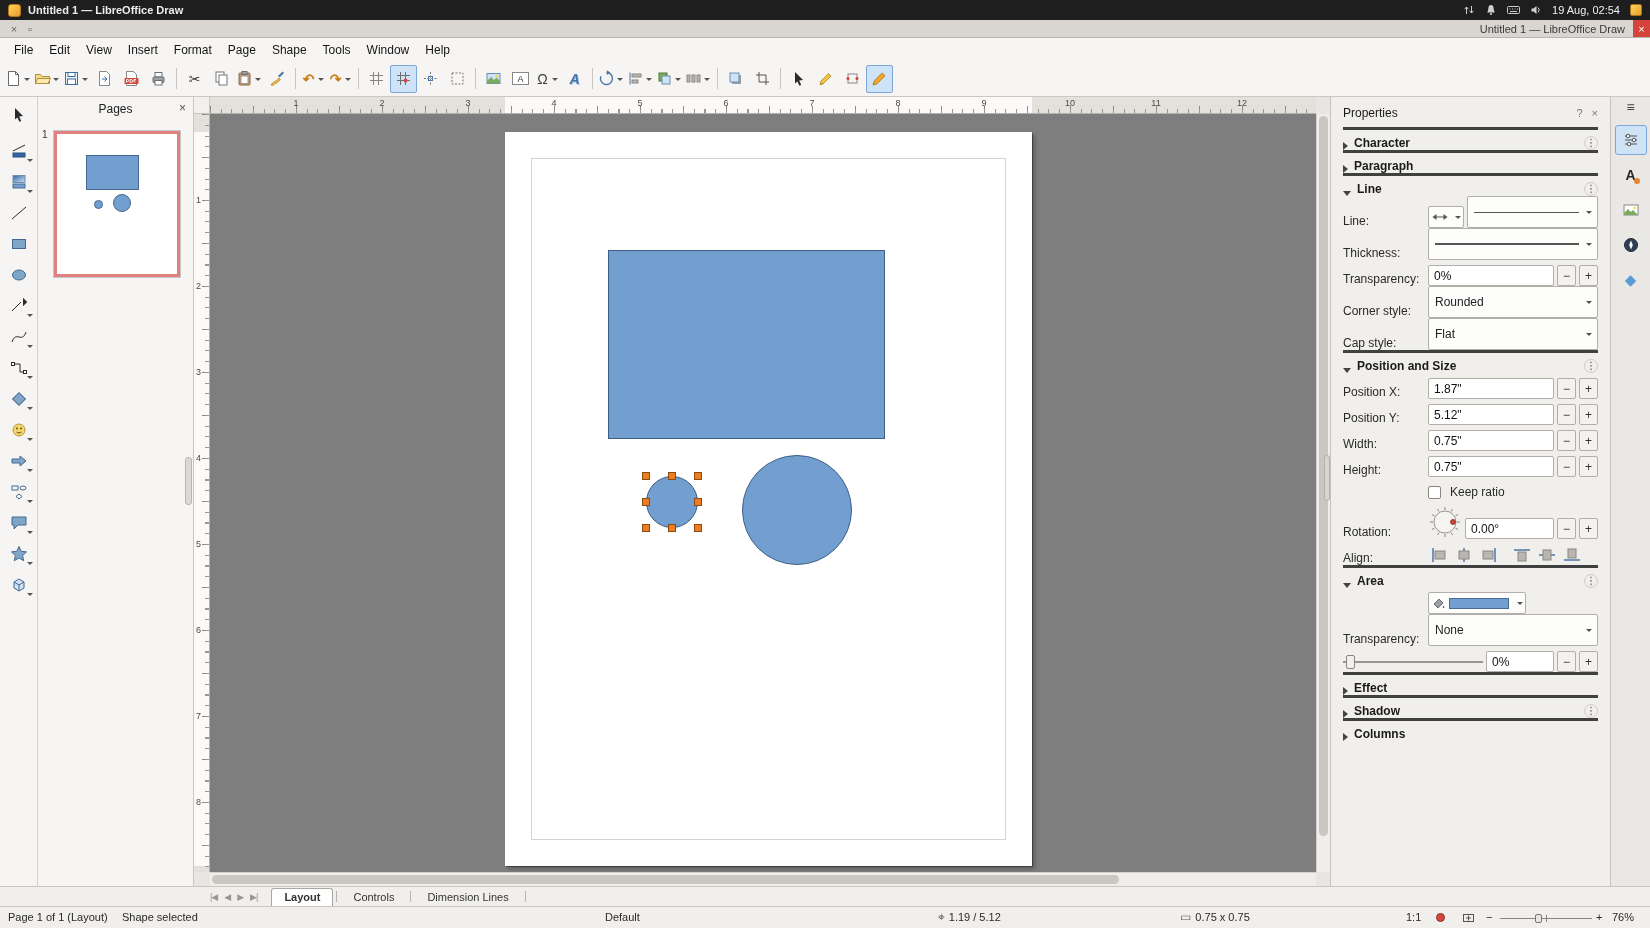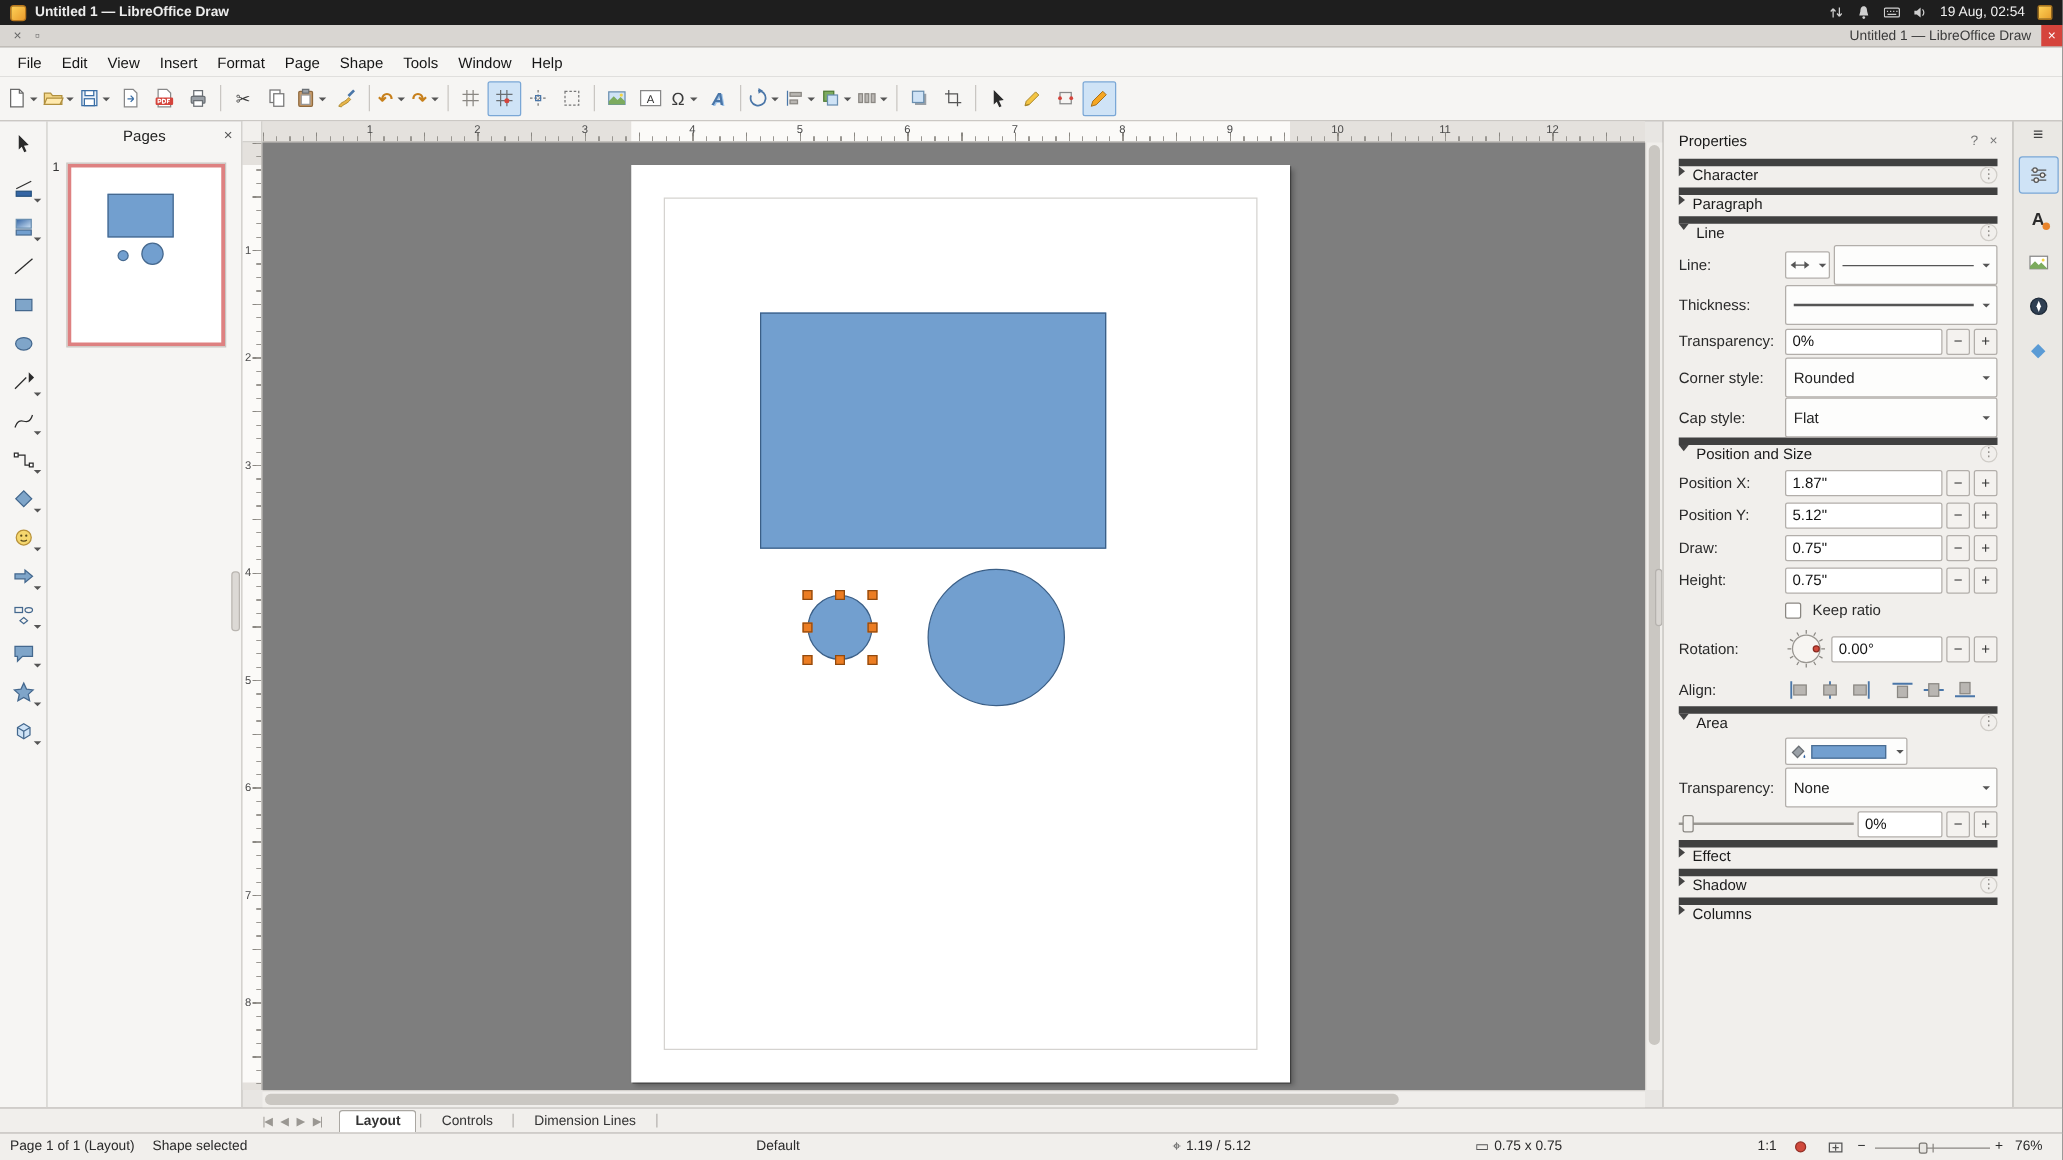--- a/index.html
+++ b/index.html
@@ -79,25 +79,25 @@
 #v-scroll .thumb{position:absolute;left:2px;right:2px;top:2px;height:95%;background:#cac7c2;border-radius:5px}
 #h-scroll{position:absolute;left:16px;right:14px;bottom:0;height:14px;background:#f0eeeb;border-top:1px solid #d4d1cd}
 #h-scroll .thumb{position:absolute;top:2px;bottom:2px;left:2px;width:82%;background:#cac7c2;border-radius:5px}
 #sidebar-grip{position:absolute;right:0;top:358px;width:6px;height:46px;background:#d8d5d1;border:1px solid #b5b2ae;border-radius:3px}
 
 
 #sidebar{position:absolute;right:40px;top:97px;width:280px;bottom:42px;background:#f1efec;border-left:1px solid #c6c3bf;padding:4px 12px 0;overflow:hidden}
 .sb-head{display:flex;align-items:center;height:24px;margin-bottom:2px}
 .sb-head .sbt{font-weight:normal;color:#1a1a1a;flex:1}
 .sb-hbtn{color:#777;font-size:11px;margin-left:9px}
-.section-h{display:flex;align-items:flex-start;height:23px;gap:6px;font-weight:normal;color:#1a1a1a;border-top:6px solid #404040}
+.section-h{display:flex;align-items:flex-end;height:23px;gap:6px;font-weight:bold;color:#1a1a1a;border-top:3px solid #404040}
 .section-h .more{margin-left:auto;color:#8a8782;font-size:10px;width:14px;height:14px;border:1px solid #d0cdc8;border-radius:7px;display:flex;align-items:center;justify-content:center;line-height:1}
 .tri-r{width:0;height:0;border-top:4px solid transparent;border-bottom:4px solid transparent;border-left:5px solid #444}
 .tri-d{width:0;height:0;border-left:4px solid transparent;border-right:4px solid transparent;border-top:5px solid #444}
-.prop-row{display:flex;align-items:center;min-height:26px;gap:3px}
+.prop-row{display:flex;align-items:flex-end;min-height:26px;gap:3px}
 .prop-label{width:82px;flex:0 0 82px;font-size:12px;color:#2a2a2a}
 .field{height:21px;background:#fff;border:1px solid #b2aeaa;border-radius:2px;display:flex;align-items:center;padding:0 5px;font-size:12px;color:#111;white-space:nowrap;overflow:hidden}
 .field.grow{flex:1}
 .sq-btn{flex:0 0 19px;width:19px;height:21px;background:#f4f2ef;border:1px solid #b2aeaa;border-radius:2px;display:flex;align-items:center;justify-content:center;color:#333;font-size:12px;line-height:1}
 .dd{position:relative;height:32px;background:#fdfdfc;border:1px solid #b2aeaa;border-radius:2px;display:flex;align-items:center;padding:0 18px 0 6px;font-size:12px;flex:1}
 .dd .drop{right:5px}
 .mini-dd{position:relative;flex:0 0 36px;height:22px;border:1px solid #b2aeaa;background:#fdfdfc;border-radius:2px;display:flex;align-items:center;padding:0 10px 0 3px}
 .line-sample{flex:1;height:1px;background:#555}
 .line-sample.thick{height:2px}
 .color-bar{flex:1;height:11px;background:#3465a4;border:1px solid #26517f}
@@ -638,21 +638,21 @@
     <div class="sq-btn">−</div>
     <div class="sq-btn">+</div>
   </div>
   <div class="prop-row">
     <span class="prop-label">Position Y:</span>
     <div class="field grow">5.12"</div>
     <div class="sq-btn">−</div>
     <div class="sq-btn">+</div>
   </div>
   <div class="prop-row">
-    <span class="prop-label">Draw:</span>
+    <span class="prop-label">Width:</span>
     <div class="field grow">0.75"</div>
     <div class="sq-btn">−</div>
     <div class="sq-btn">+</div>
   </div>
   <div class="prop-row">
     <span class="prop-label">Height:</span>
     <div class="field grow">0.75"</div>
     <div class="sq-btn">−</div>
     <div class="sq-btn">+</div>
   </div>

